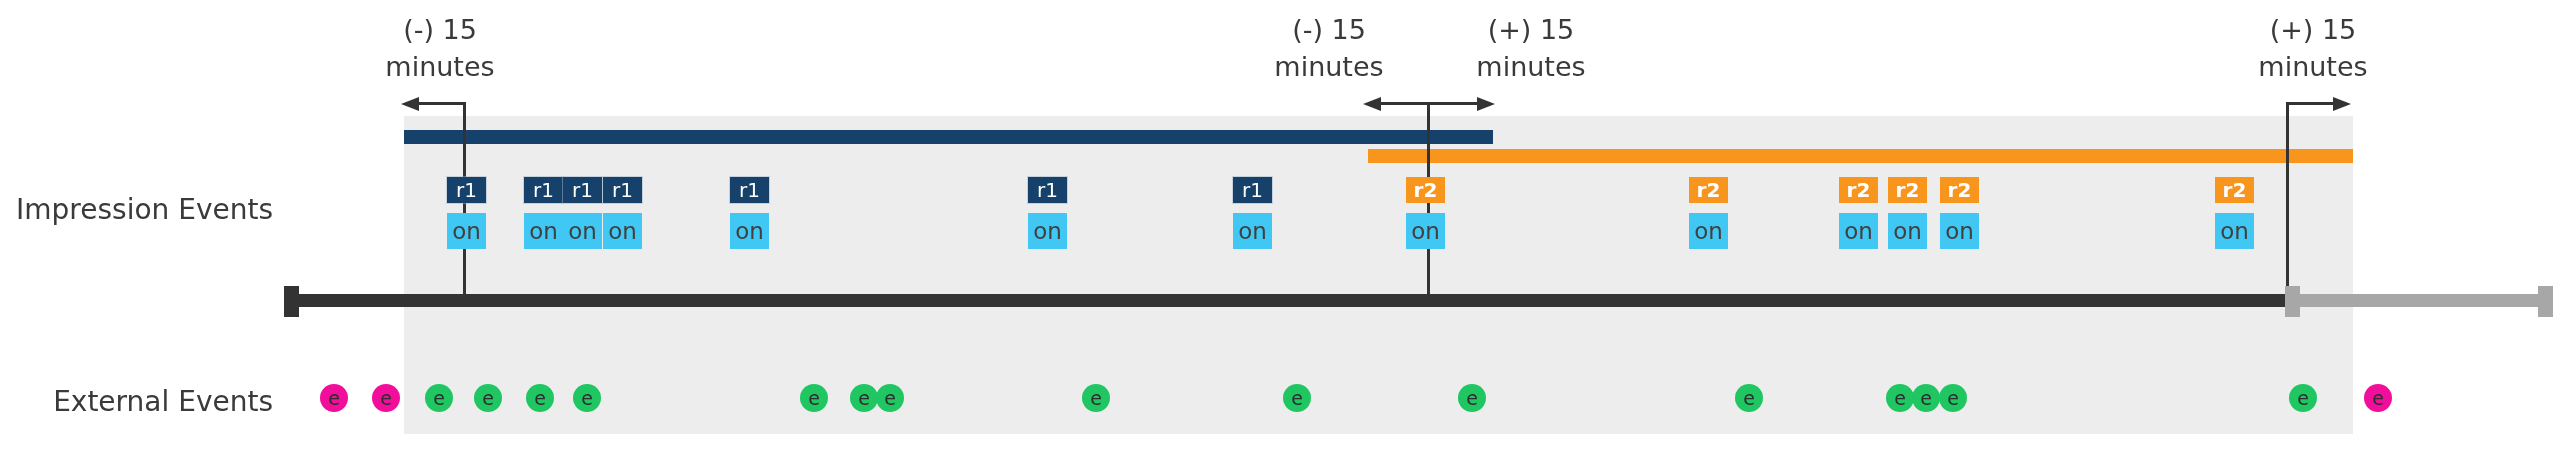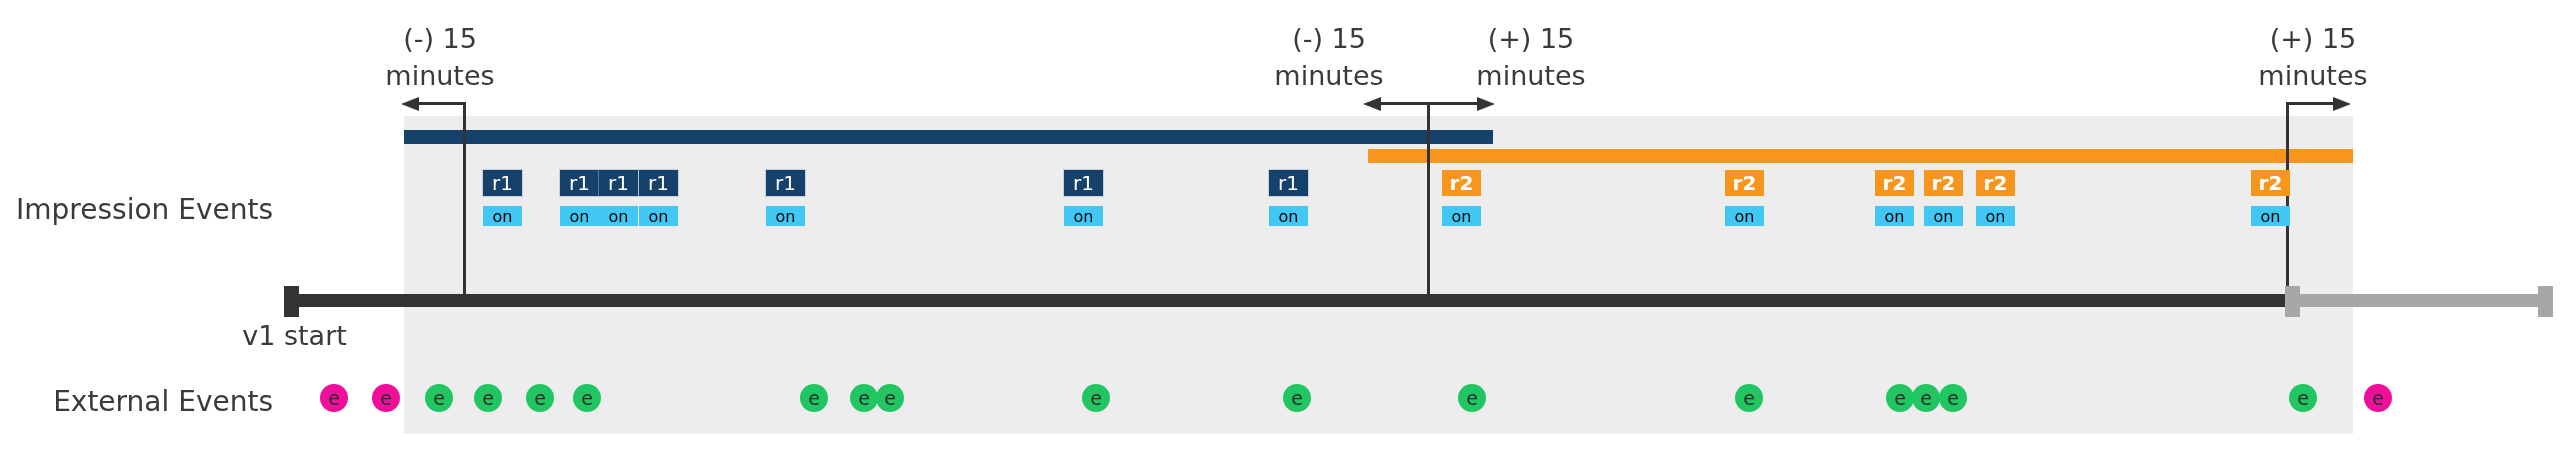--- a/index.html
+++ b/index.html
@@ -31,37 +31,37 @@
   .aline-mid{left:1377px;width:102px;}
   .aline-right{left:2288px;width:47px;}
   .ahead{width:0;height:0;top:97px;z-index:3;}
   .ahead-w{border-top:7.5px solid transparent;border-bottom:7.5px solid transparent;border-right:18px solid var(--timeline_dark);}
   .ahead-e{border-top:7.5px solid transparent;border-bottom:7.5px solid transparent;border-left:18px solid var(--timeline_dark);}
   .ahead-1{left:401px;}
   .ahead-2{left:1363px;}
   .ahead-3{left:1477px;}
   .ahead-4{left:2333px;}
   
-  .ann{width:226px;top:20px;text-align:center;font-size:27px;line-height:37px;font-weight:500;color:var(--text);z-index:4;}
+  .ann{width:226px;top:11px;text-align:center;font-size:27px;line-height:37px;font-weight:500;color:var(--text);z-index:4;}
   .ann-left{left:327px;}
   .ann-mid-left{left:1216px;}
   .ann-mid-right{left:1418px;}
   .ann-right{left:2200px;}
   
   .row-label{left:0;width:273px;text-align:right;font-size:28px;font-weight:500;color:var(--text);z-index:4;}
   .row-label-impressions{top:193px;}
   .row-label-external{top:385px;}
   
-  .imp{top:170px;width:39px;z-index:5;margin-left:36px;}
+  .imp{top:177px;width:39px;z-index:5;}
   .imp .rbox{width:39px;height:26px;display:flex;align-items:center;justify-content:center;
     color:#ffffff;font-size:20px;font-weight:500;}
   .imp.variant-r1 .rbox{background:var(--navy);box-shadow:0 0 0 0.9px rgba(160,180,200,.55);}
   .imp.variant-r2 .rbox{background:var(--orange);font-weight:bold;}
-  .imp .onbox{margin-top:10.3px;width:39px;height:20px;display:flex;align-items:center;justify-content:center;
-    background:var(--light_blue);color:#000000;font-size:16px;font-weight:500;}
+  .imp .onbox{margin-top:10.3px;width:39px;height:36px;display:flex;align-items:center;justify-content:center;
+    background:var(--light_blue);color:#404040;font-size:23px;font-weight:500;}
   
   .tl-black{left:288px;top:294px;width:2001px;height:13px;background:var(--timeline_dark);z-index:3;}
   .tl-gray{left:2288px;top:294px;width:265px;height:13px;background:var(--timeline_gray);z-index:3;}
   .tick{width:15px;height:31px;top:286px;z-index:4;}
   .tick-v1{left:284px;background:var(--timeline_dark);}
   .tick-v2{left:2285px;background:var(--timeline_gray);}
   .tick-end{left:2538px;background:var(--timeline_gray);}
   .tl-label{width:207px;text-align:center;font-size:27px;font-weight:500;color:var(--text);z-index:4;}
   .tl-label-v1{left:191px;top:320px;}
   .tl-label-v2{left:2194px;top:320px;}
@@ -167,21 +167,20 @@
         <div class="rbox">r2</div>
         <div class="onbox">on</div>
       </div>
     </div>
 
   <div class="abs tl-black"></div>
   <div class="abs tl-gray"></div>
   <div class="abs tick tick-v1"></div>
   <div class="abs tick tick-v2"></div>
   <div class="abs tick tick-end"></div>
-  <div class="abs tl-label tl-label-v1">v1 start</div>
 
   <div id="external-layer">
 
   <div class="abs ext variant-pink" style="left: 320px;">e</div>
       <div class="abs ext variant-pink" style="left: 372px;">e</div>
       <div class="abs ext variant-green" style="left: 425px;">e</div>
       <div class="abs ext variant-green" style="left: 474px;">e</div>
       <div class="abs ext variant-green" style="left: 526px;">e</div>
       <div class="abs ext variant-green" style="left: 573px;">e</div>
       <div class="abs ext variant-green" style="left: 800px;">e</div>

